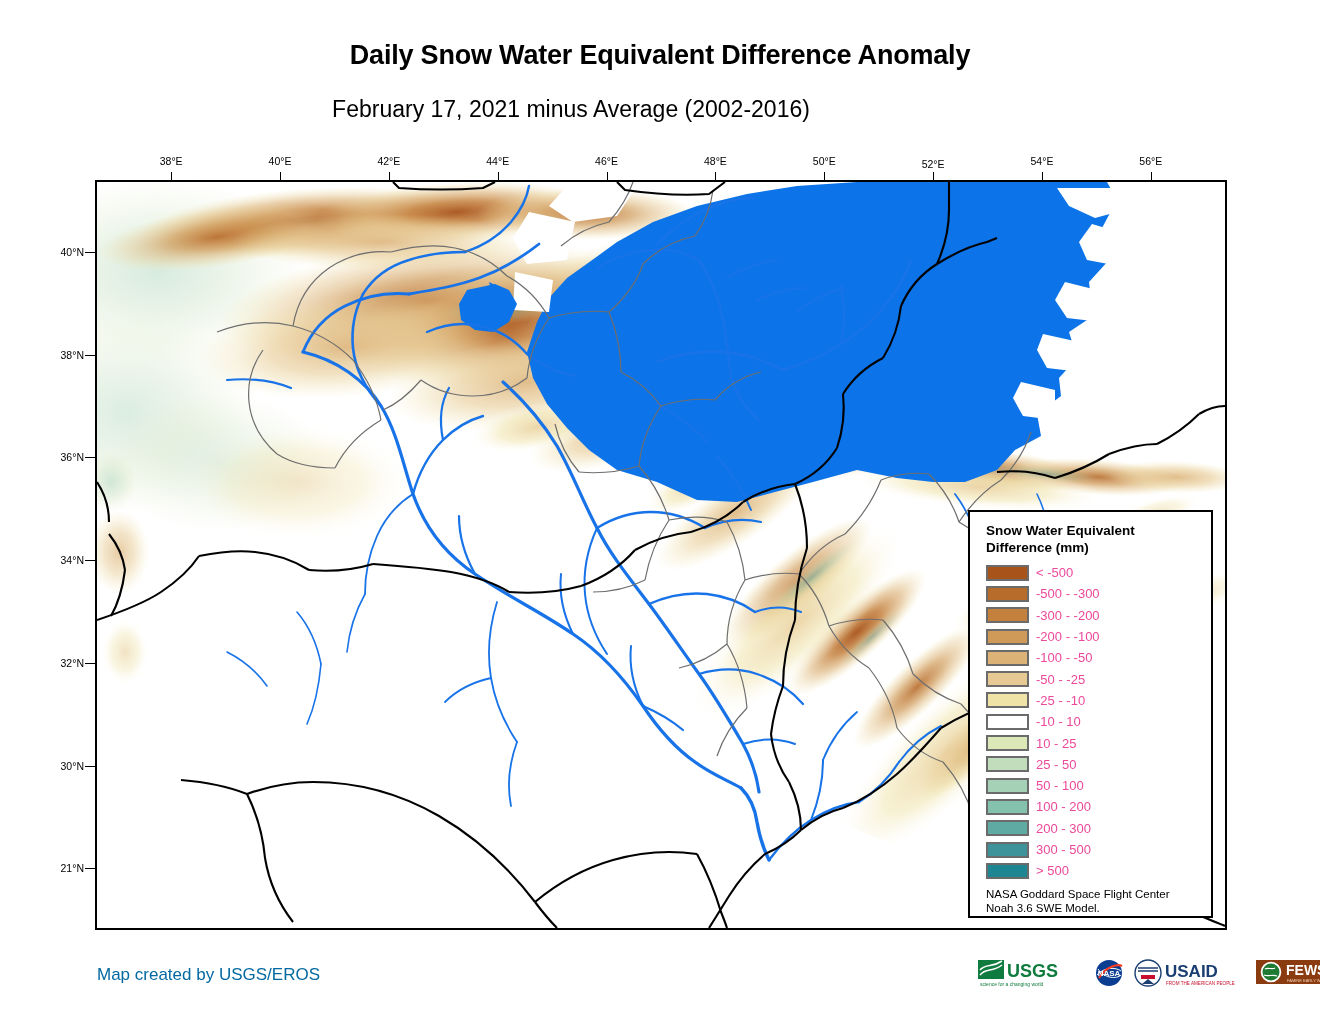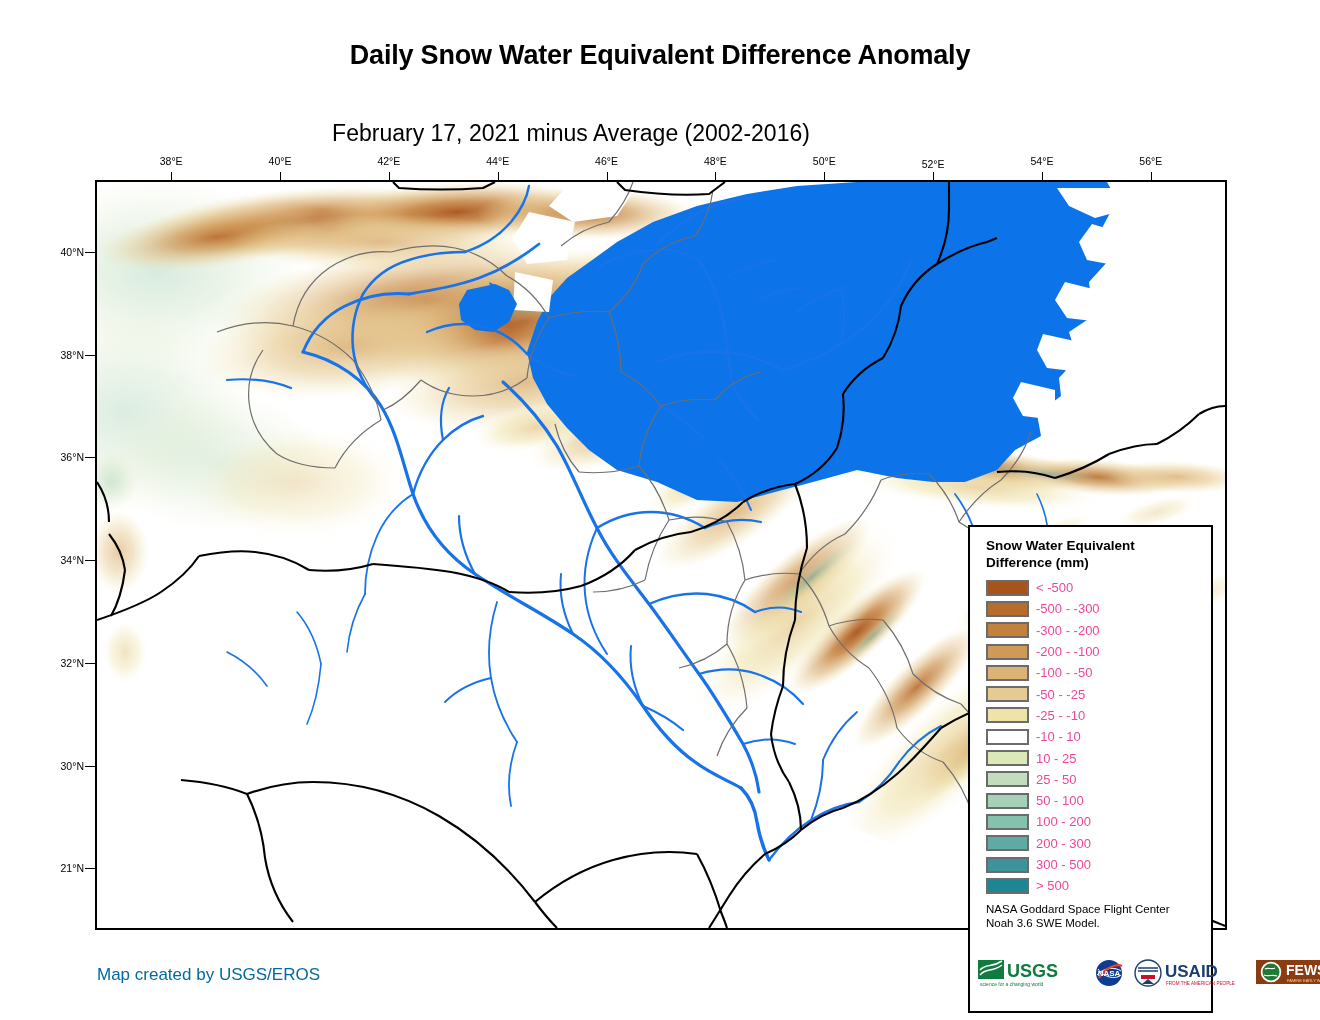--- a/index.html
+++ b/index.html
@@ -18,21 +18,21 @@
   
   #title {
     position: absolute; top: 40px; left: 0; width: 1320px;
     text-align: center;
     font-size: 27px; font-weight: bold; color: #000000;
     letter-spacing: -0.2px;
   }
   #subtitle {
     position: absolute; top: 96px; left: 0; width: 1142px;
     text-align: center;
-    font-size: 23px; font-weight: normal; color: #000000; margin-top: 24px;
+    font-size: 23px; font-weight: normal; color: #000000;
   }
   
   #map-frame {
     position: absolute;
     left: 95px; top: 180px;
     width: 1132px; height: 750px;
     border: 2px solid #000000;
     background: #ffffff;
     overflow: hidden;
   }
@@ -59,22 +59,22 @@
   }
   .tick-lat-mark {
     position: absolute;
     height: 1px; background: #000000;
     left: 85px; width: 10px;
   }
 
   
   #legend {
     position: absolute;
-    left: 968px; top: 525px;
-    width: 245px; height: 488px;
+    left: 968px; top: 510px;
+    width: 245px; height: 408px;
     background: #ffffff;
     border: 2px solid #000000;
     padding: 10px 12px 0 16px;
   }
   #legend-title {
     font-size: 13.5px; font-weight: bold; color: #000000;
     line-height: 17px; width: 200px;
     white-space: pre-line;
   }
   #legend-items { margin-top: 6px; }

